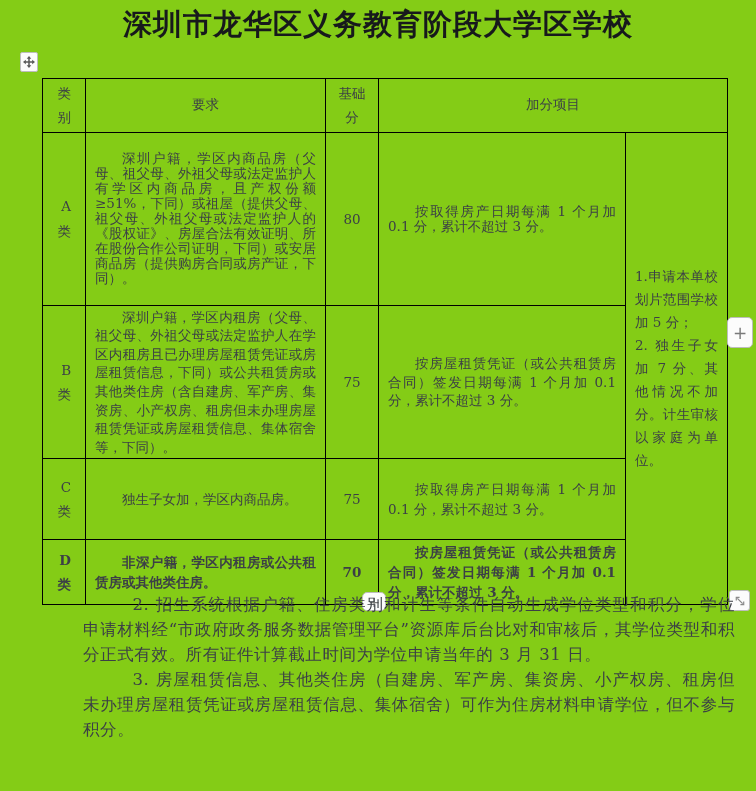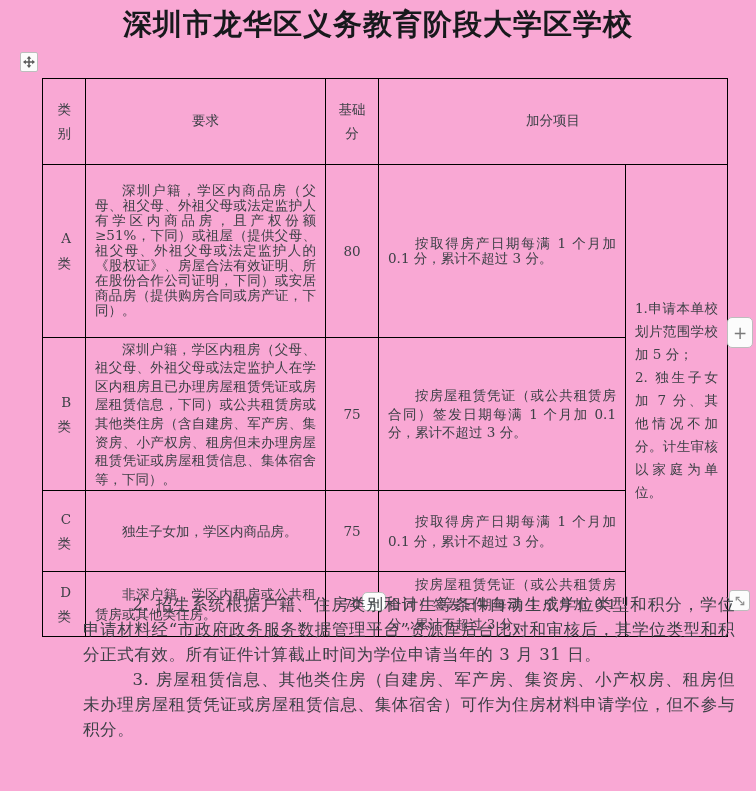--- a/index.html
+++ b/index.html
@@ -1,20 +1,20 @@
 <!DOCTYPE html>
 <html><head>
 <meta charset="utf-8">
 <style>
   html, body { margin: 0; padding: 0; background: #ffffff; }
   .page {
     position: relative;
     width: 756px;
     height: 791px;
-    background: #f9a8d4;
+    background: #84cc16;
     overflow: hidden;
     font-family: "DejaVu Serif", "Liberation Serif", serif;
     color: #3c4046;
   }
 
   
   .doc-title {
     position: absolute;
     top: 6px; left: 0;
     width: 100%;
@@ -45,25 +45,25 @@
   col.c-cat   { width: 43px; }
   col.c-req   { width: 240px; }
   col.c-base  { width: 53px; }
   col.c-bonus { width: 247px; }
   col.c-notes { width: 102px; }
 
   tr.r-head { height: 42px; }
   tr.r-a    { height: 173px; }
   tr.r-b    { height: 151px; }
   tr.r-c    { height: 81px; }
-  tr.r-d    { height: 64px; }
+  tr.r-d    { height: 64px; font-weight: bold; }
 
   td.center { text-align: center; }
   .vcat  { width: 1.05em; margin: 0 auto; word-break: break-all; text-align: right; line-height: 1.8; }
-  .vbase { width: 2.1em;  margin: 16px auto; word-break: break-all; text-align: center; line-height: 1.8; }
+  .vbase { width: 2.1em;  margin: 0 auto; word-break: break-all; text-align: center; line-height: 1.8; }
 
   td.req   { text-align: justify; text-indent: 2em; padding: 2px 10px; }
   tr.r-a td.req,  tr.r-a td.bonus  { line-height: 15px; }
   tr.r-b td.req,  tr.r-b td.bonus  { line-height: 18.6px; }
   tr.r-c td.req,  tr.r-c td.bonus,
   tr.r-d td.req,  tr.r-d td.bonus  { line-height: 20px; }
   td.bonus { text-align: justify; text-indent: 2em; padding: 2px 10px; }
 
   td.notes-cell { padding: 2px 5px; font-size: 13px; }
   td.notes-cell .note { text-align: justify; line-height: 23px; }

